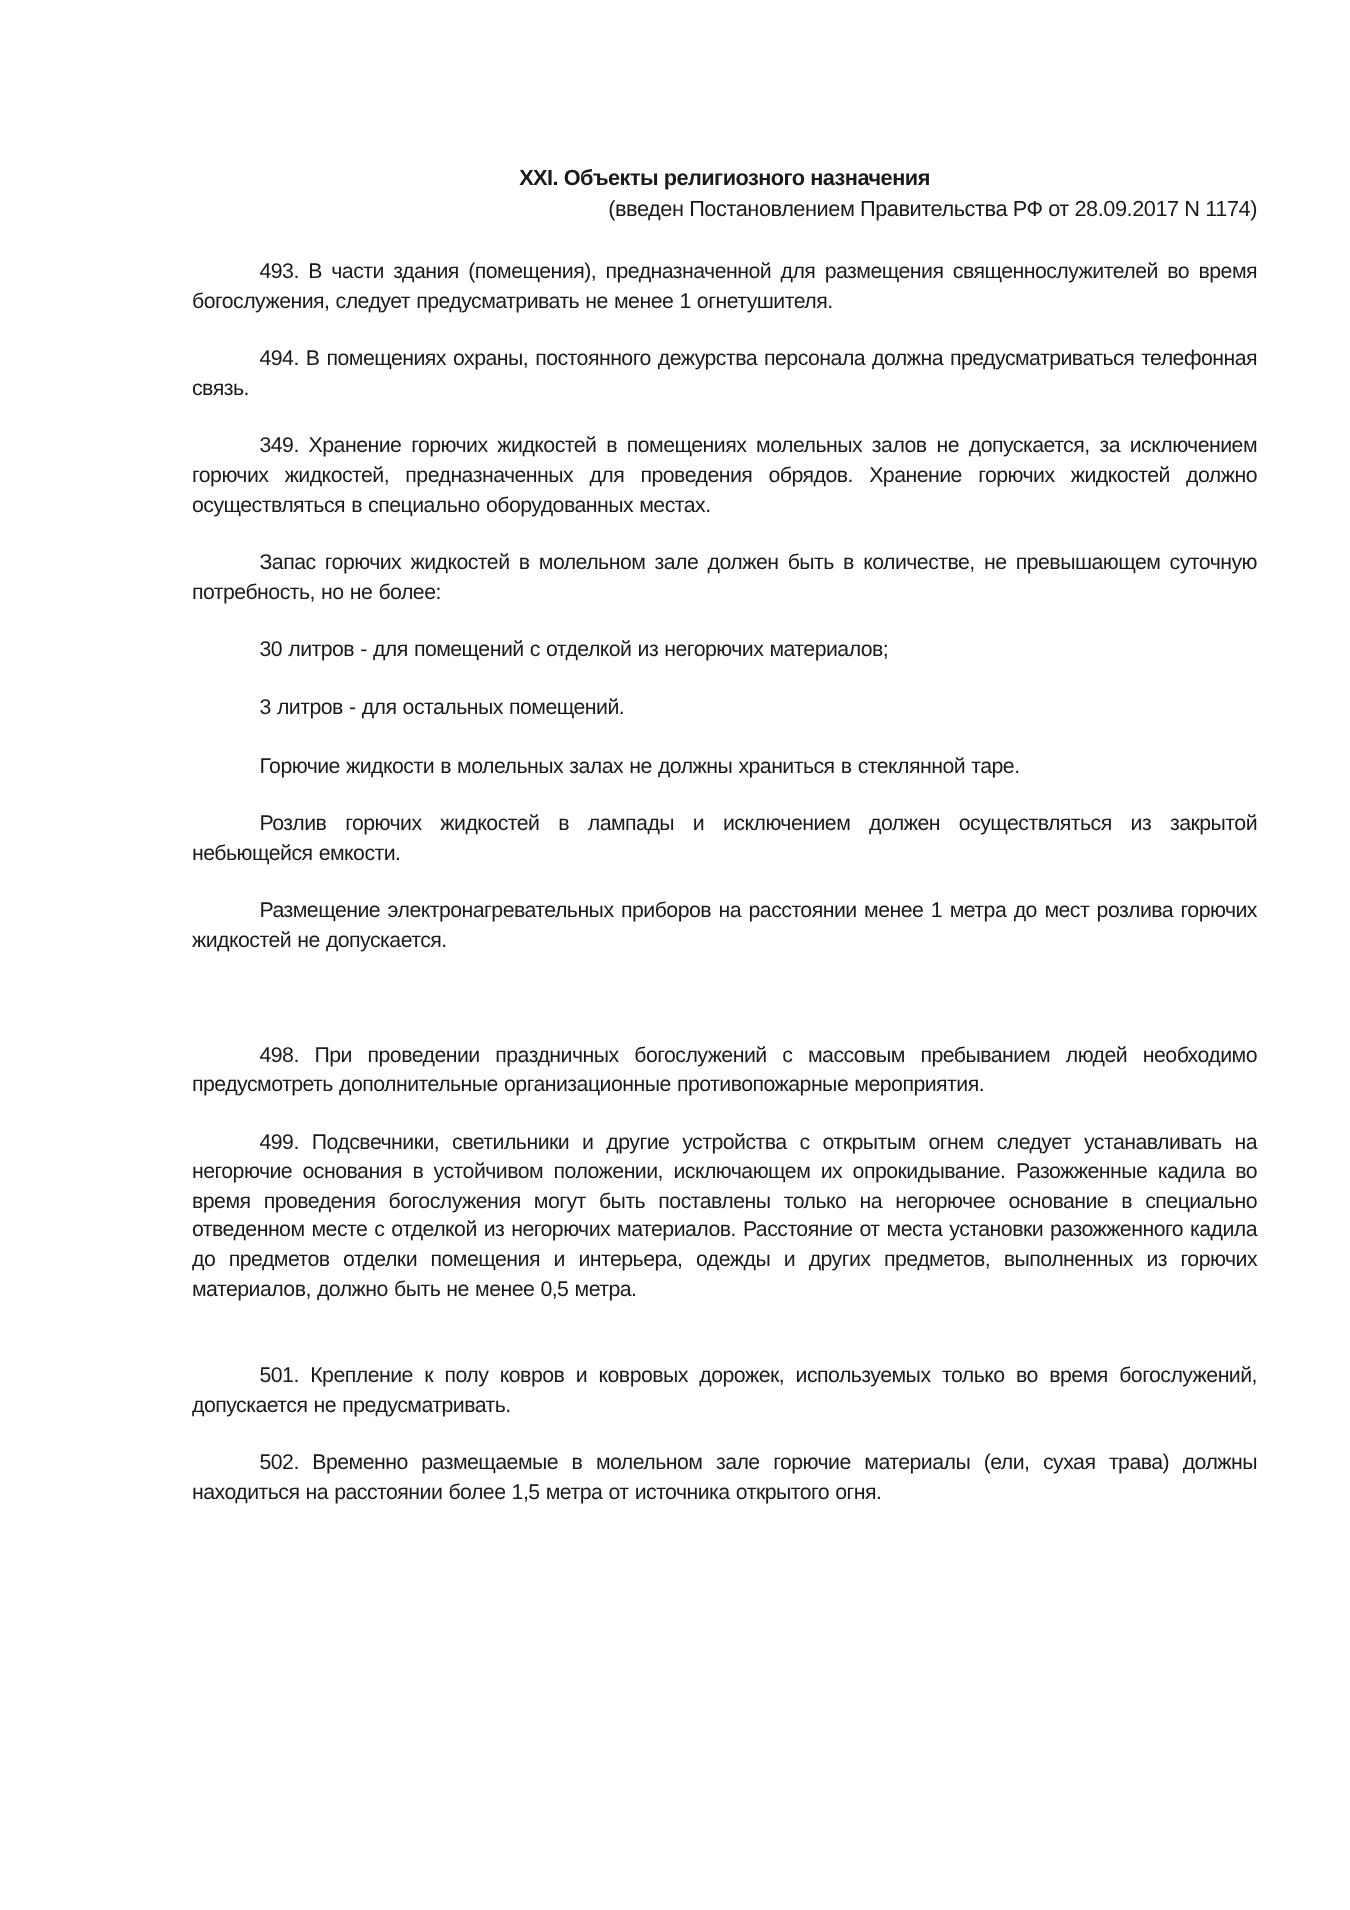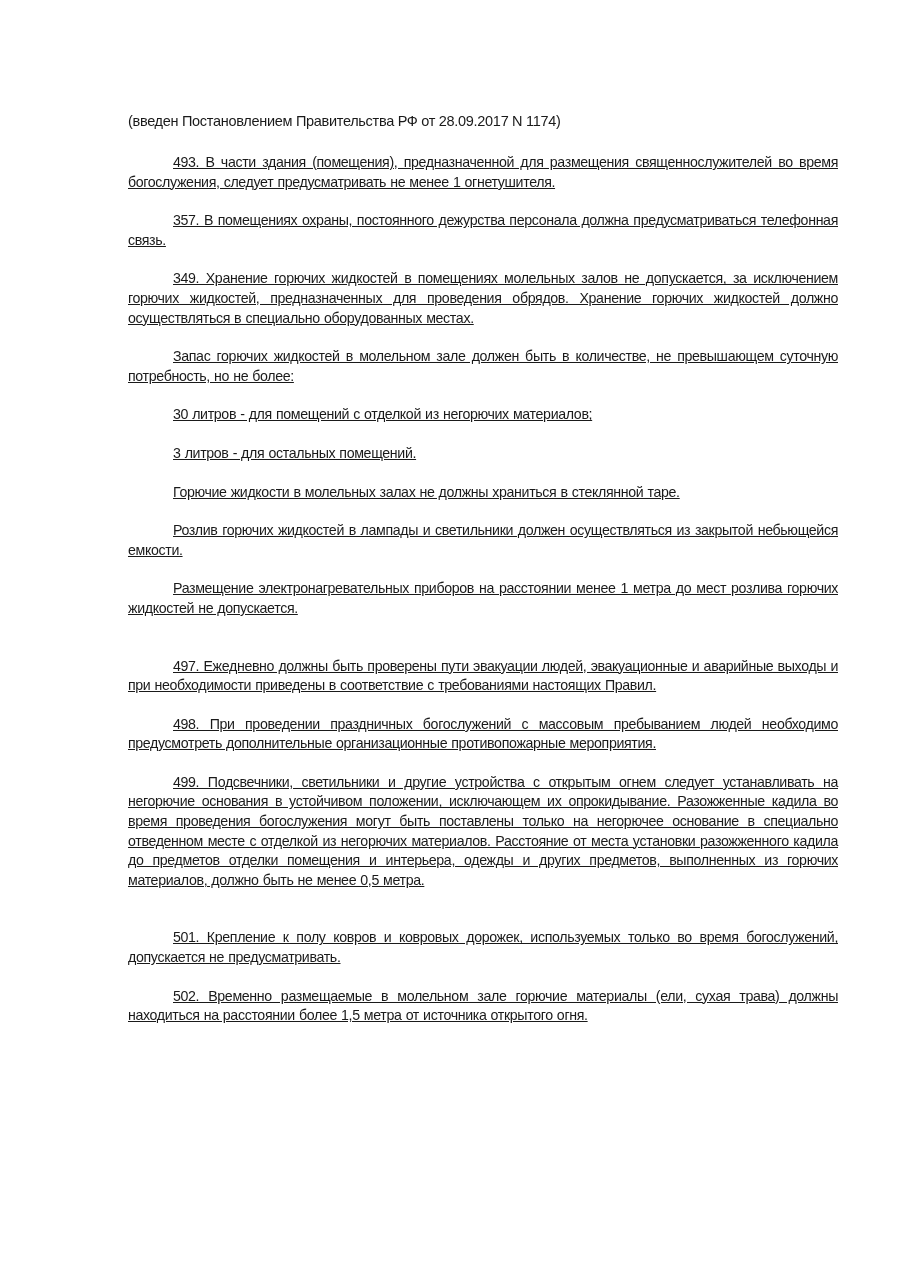--- a/index.html
+++ b/index.html
@@ -23,75 +23,74 @@
   }
   .heading {
     text-align: center;
     font-weight: bold;
     font-size: 14.5px;
     line-height: 19px;
     letter-spacing: -0.35px;
     margin: 0;
   }
   .subheading {
-    text-align: left;
+    text-align: right;
     font-size: 14.5px;
     line-height: 19px;
     letter-spacing: -0.3px;
     margin: 2px 0 0 0;
   }
   .para {
     font-size: 14.2px;
     line-height: 19.6px;
     text-align: justify;
     text-indent: 45px;
     letter-spacing: -0.35px;
     word-spacing: 0.5px;
     margin: 0;
-    text-decoration: underline;
   }
   .gap { height: 19px; }
 </style>
 </head>
 <body>
 
 <div class="page">
+  <p class="heading">XXI. Объекты религиозного назначения</p>
   <p class="subheading">(введен Постановлением Правительства РФ от 28.09.2017 N 1174)</p>
 
   <div class="gap" style="height:22px"></div>
   <p class="para">493. В части здания (помещения), предназначенной для размещения священнослужителей во время богослужения, следует предусматривать не менее 1 огнетушителя.</p>
 
   <div class="gap"></div>
-  <p class="para">357. В помещениях охраны, постоянного дежурства персонала должна предусматриваться телефонная связь.</p>
+  <p class="para">494. В помещениях охраны, постоянного дежурства персонала должна предусматриваться телефонная связь.</p>
 
   <div class="gap"></div>
   <p class="para">349. Хранение горючих жидкостей в помещениях молельных залов не допускается, за исключением горючих жидкостей, предназначенных для проведения обрядов. Хранение горючих жидкостей должно осуществляться в специально оборудованных местах.</p>
 
   <div class="gap"></div>
   <p class="para">Запас горючих жидкостей в молельном зале должен быть в количестве, не превышающем суточную потребность, но не более:</p>
 
   <div class="gap"></div>
   <p class="para">30 литров - для помещений с отделкой из негорючих материалов;</p>
 
   <div class="gap"></div>
   <p class="para">3 литров - для остальных помещений.</p>
 
   <div class="gap"></div>
   <p class="para">Горючие жидкости в молельных залах не должны храниться в стеклянной таре.</p>
 
   <div class="gap"></div>
-  <p class="para">Розлив горючих жидкостей в лампады и светильники должен осуществляться из закрытой небьющейся емкости.</p>
+  <p class="para">Розлив горючих жидкостей в лампады и исключением должен осуществляться из закрытой небьющейся емкости.</p>
 
   <div class="gap"></div>
   <p class="para">Размещение электронагревательных приборов на расстоянии менее 1 метра до мест розлива горючих жидкостей не допускается.</p>
 
   <div class="gap"></div>
 
   <div class="gap"></div>
-  <p class="para">497. Ежедневно должны быть проверены пути эвакуации людей, эвакуационные и аварийные выходы и при необходимости приведены в соответствие с требованиями настоящих Правил.</p>
 
   <div class="gap"></div>
   <p class="para">498. При проведении праздничных богослужений с массовым пребыванием людей необходимо предусмотреть дополнительные организационные противопожарные мероприятия.</p>
 
   <div class="gap"></div>
   <p class="para">499. Подсвечники, светильники и другие устройства с открытым огнем следует устанавливать на негорючие основания в устойчивом положении, исключающем их опрокидывание. Разожженные кадила во время проведения богослужения могут быть поставлены только на негорючее основание в специально отведенном месте с отделкой из негорючих материалов. Расстояние от места установки разожженного кадила до предметов отделки помещения и интерьера, одежды и других предметов, выполненных из горючих материалов, должно быть не менее 0,5 метра.</p>
 
   <div class="gap"></div>
 
   <div class="gap"></div>

